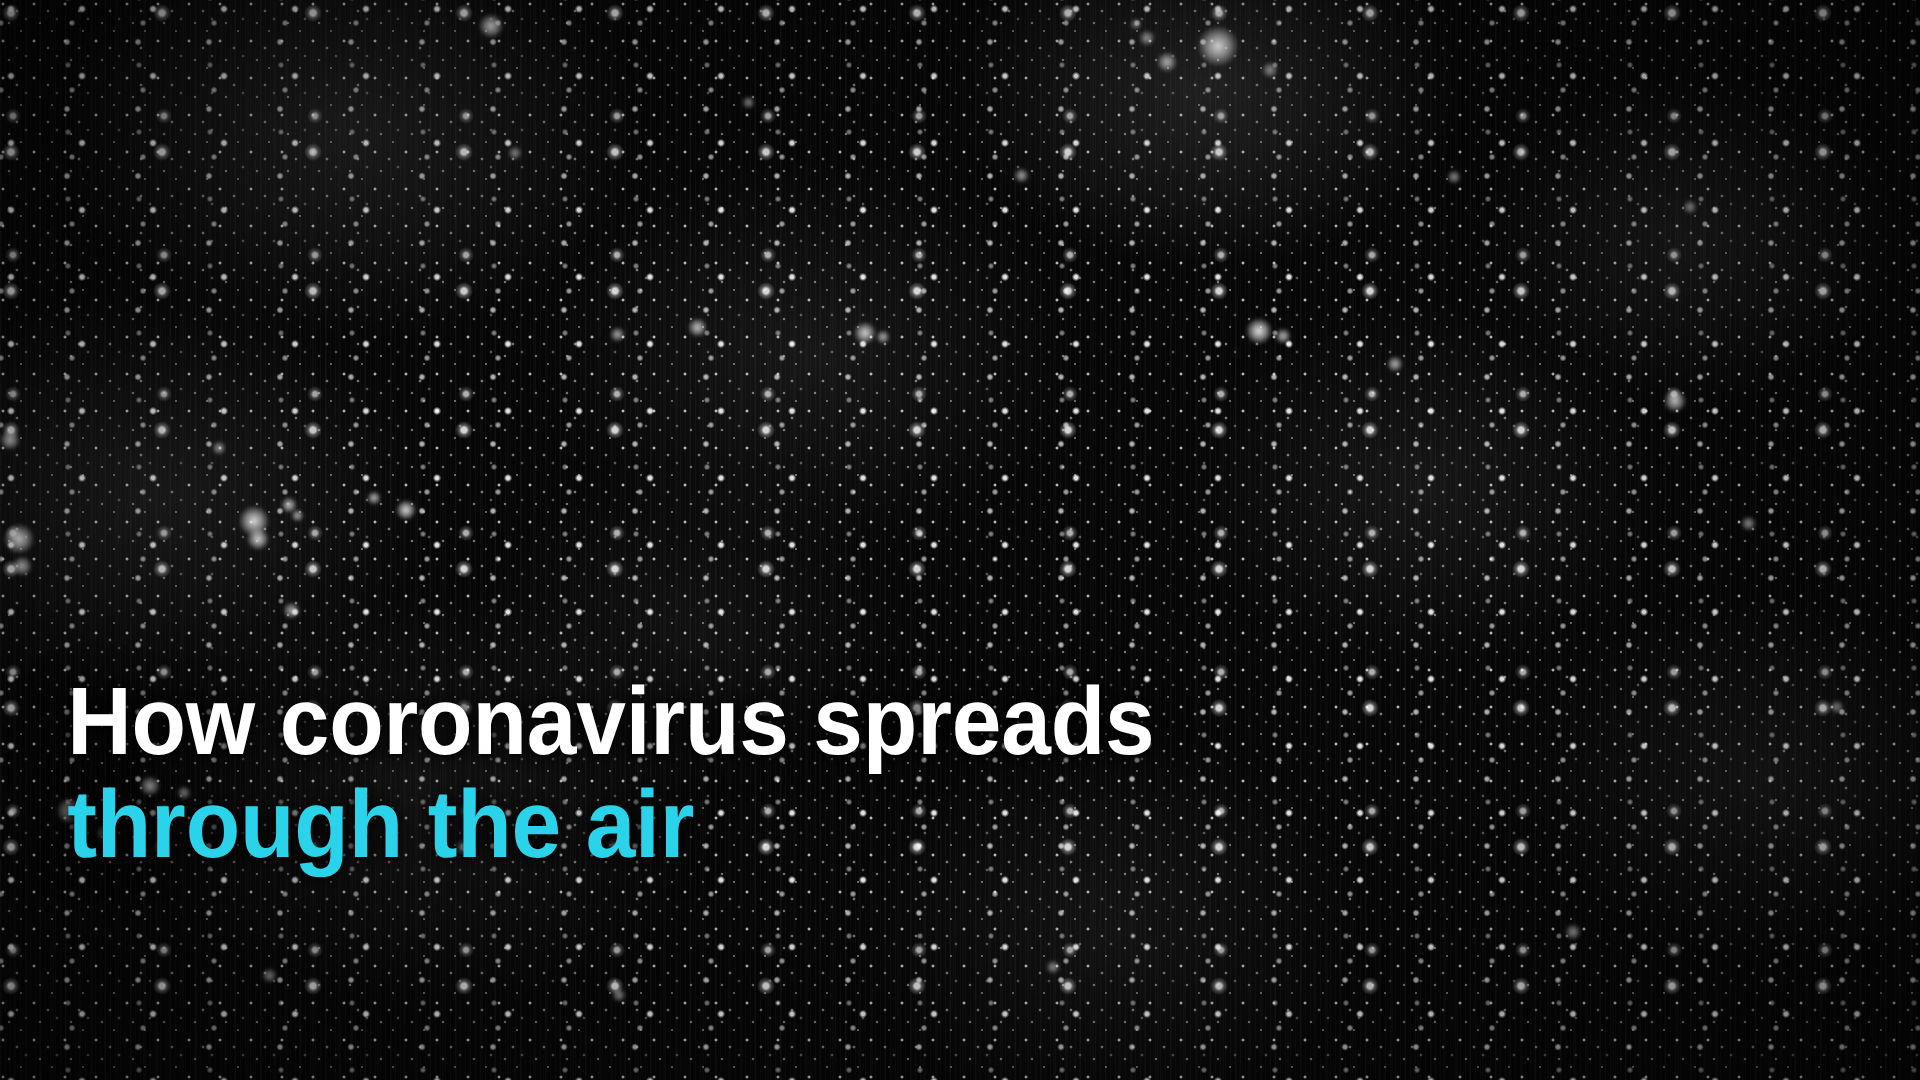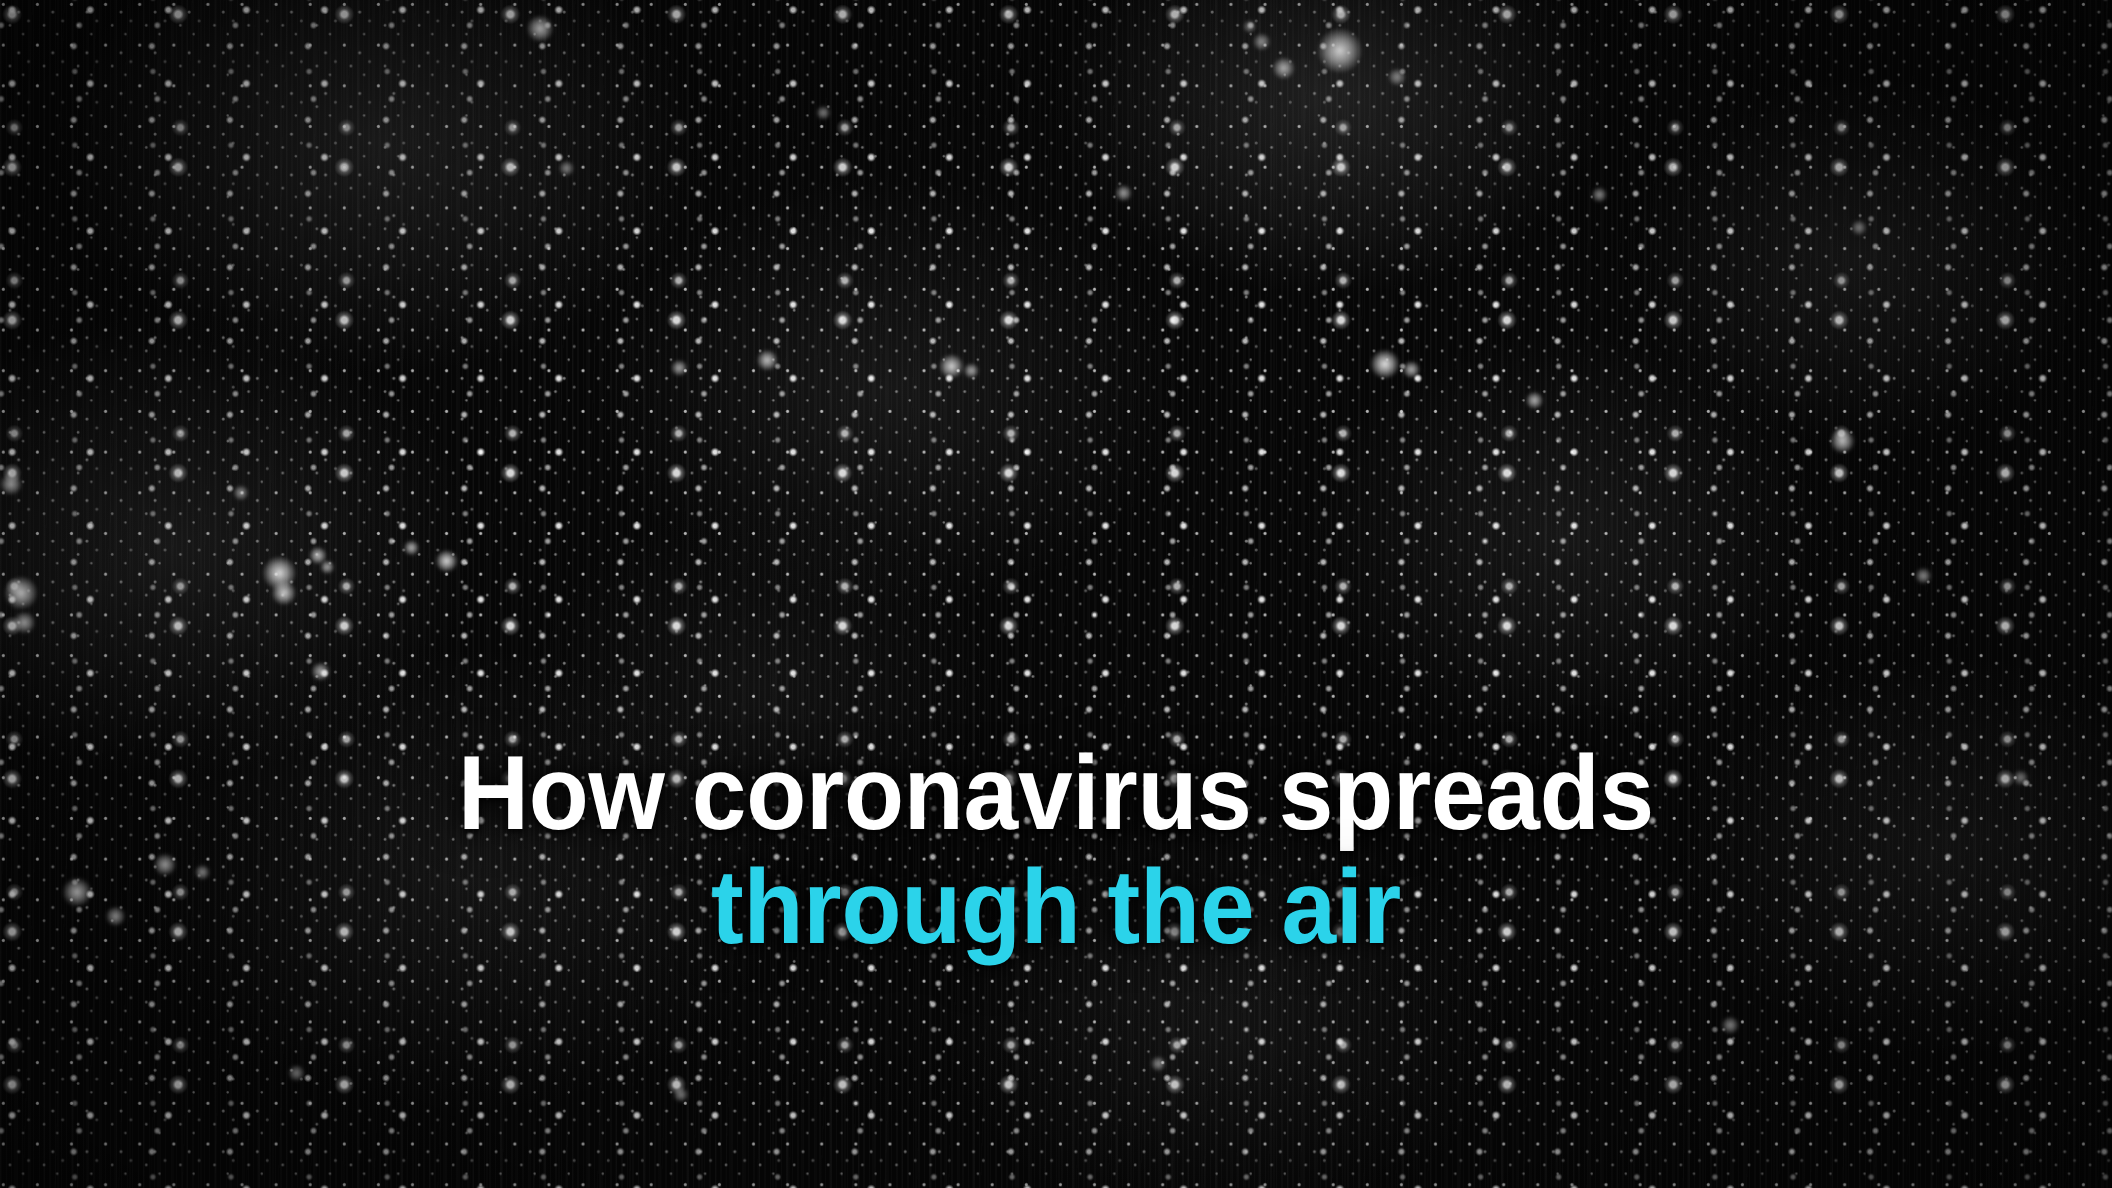--- a/index.html
+++ b/index.html
@@ -116,21 +116,21 @@
     background:
       radial-gradient(ellipse 1250px 780px at 50% 50%, rgba(0,0,0,0) 45%, rgba(0,0,0,0.46) 100%);
   }
 
   
   #title-block {
     position: absolute;
     left: 0;
     right: 0;
     top: 676px;
-    text-align: center;
+    text-align: left;
     z-index: 10;
   }
 
   .title-line {
     display: block;
     font-family: "Liberation Sans Narrow", "Liberation Sans", sans-serif;
     font-weight: 700;
     font-stretch: condensed;
     letter-spacing: -0.2px;
     line-height: 0.95;

